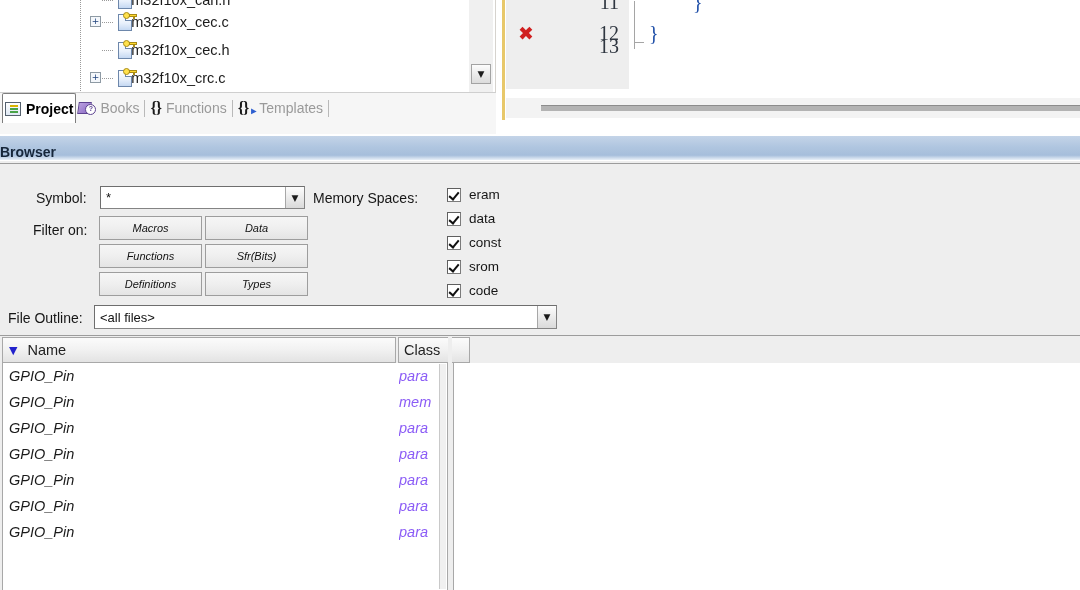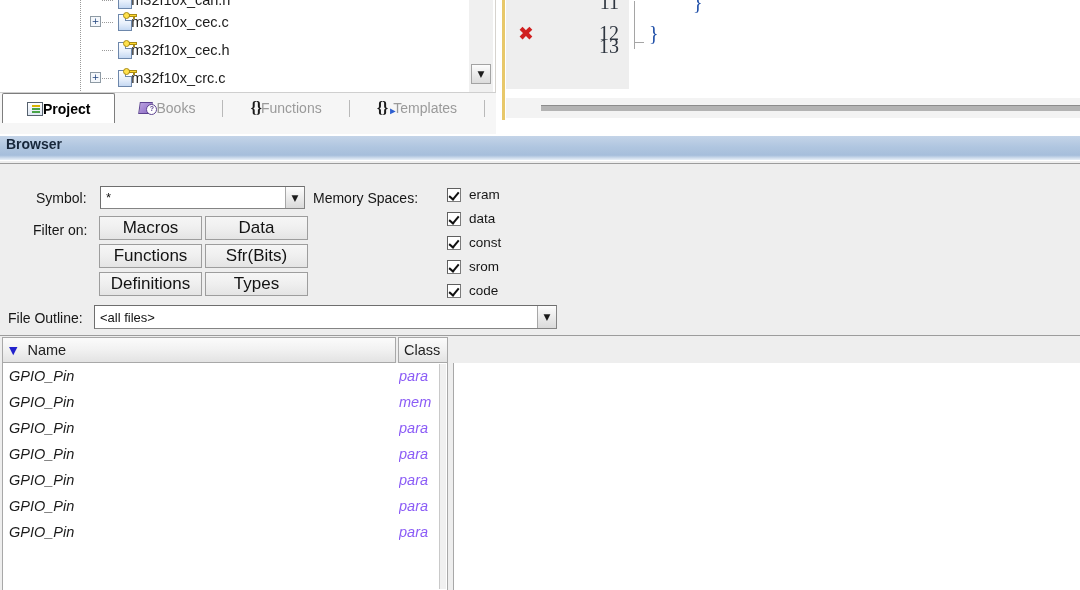--- a/index.html
+++ b/index.html
@@ -156,21 +156,22 @@
   #tab-strip-inner {
     display: flex;
     align-items: center;
     height: 30px;
     padding-left: 2px;
   }
   .tab {
     display: flex;
     align-items: center;
     height: 28px;
-    padding: 0 24px;
+    padding: 0 2px;
+    gap: 5px;
     font-size: 14px;
     color: #9a9a9a;
     white-space: nowrap;
   }
   .tab.active {
     color: #000000;
     font-weight: bold;
     background: #ffffff;
     border: 1px solid #7d7d7d;
     border-bottom: none;
@@ -325,22 +326,21 @@
     border-top: 1px solid #8c8c8c;
   }
 
   
   #browser-title {
     position: absolute;
     left: 0; top: 136px;
     width: 1080px; height: 24px;
     background: linear-gradient(to bottom, #c4d4e8 0%, #b0c6e0 45%, #a6bedb 80%, #e9f0f8 100%);
     display: flex;
-    align-items: flex-start;
-    padding-left: 6px;
+    align-items: flex-end;
     box-sizing: border-box;
   }
   #browser-title span {
     font-size: 14px;
     font-weight: bold;
     color: #16263a;
   }
   #browser-body {
     position: absolute;
     left: 0; top: 160px;
@@ -401,23 +401,24 @@
 
   
   .filter-btn {
     position: absolute;
     background: linear-gradient(to bottom, #f6f6f6 0%, #efefef 50%, #e4e4e4 100%);
     border: 1px solid #9d9d9d;
     box-sizing: border-box;
     display: flex;
     align-items: center;
     justify-content: center;
-    font-size: 17px;
+    font-size: 11px;
     color: #131313;
     white-space: nowrap;
+    font-style: italic;
   }
 
   
   .memspace-row {
     position: absolute;
     display: flex;
     align-items: center;
     gap: 8px;
   }
   .checkbox {
@@ -466,21 +467,21 @@
     align-items: center;
     font-size: 14.5px;
     color: #222222;
   }
   #header-name {
     left: 0; width: 394px;
     padding-left: 6px;
     gap: 10px;
   }
   #header-class {
-    left: 396px; width: 50px;
+    left: 396px; width: 72px;
     padding-left: 5px;
     overflow: hidden;
     text-align: right;
   }
   .sort-arrow {
     color: #2222cc;
     font-size: 11px;
     font-family: "DejaVu Sans", sans-serif;
   }
   #symbol-rows {

